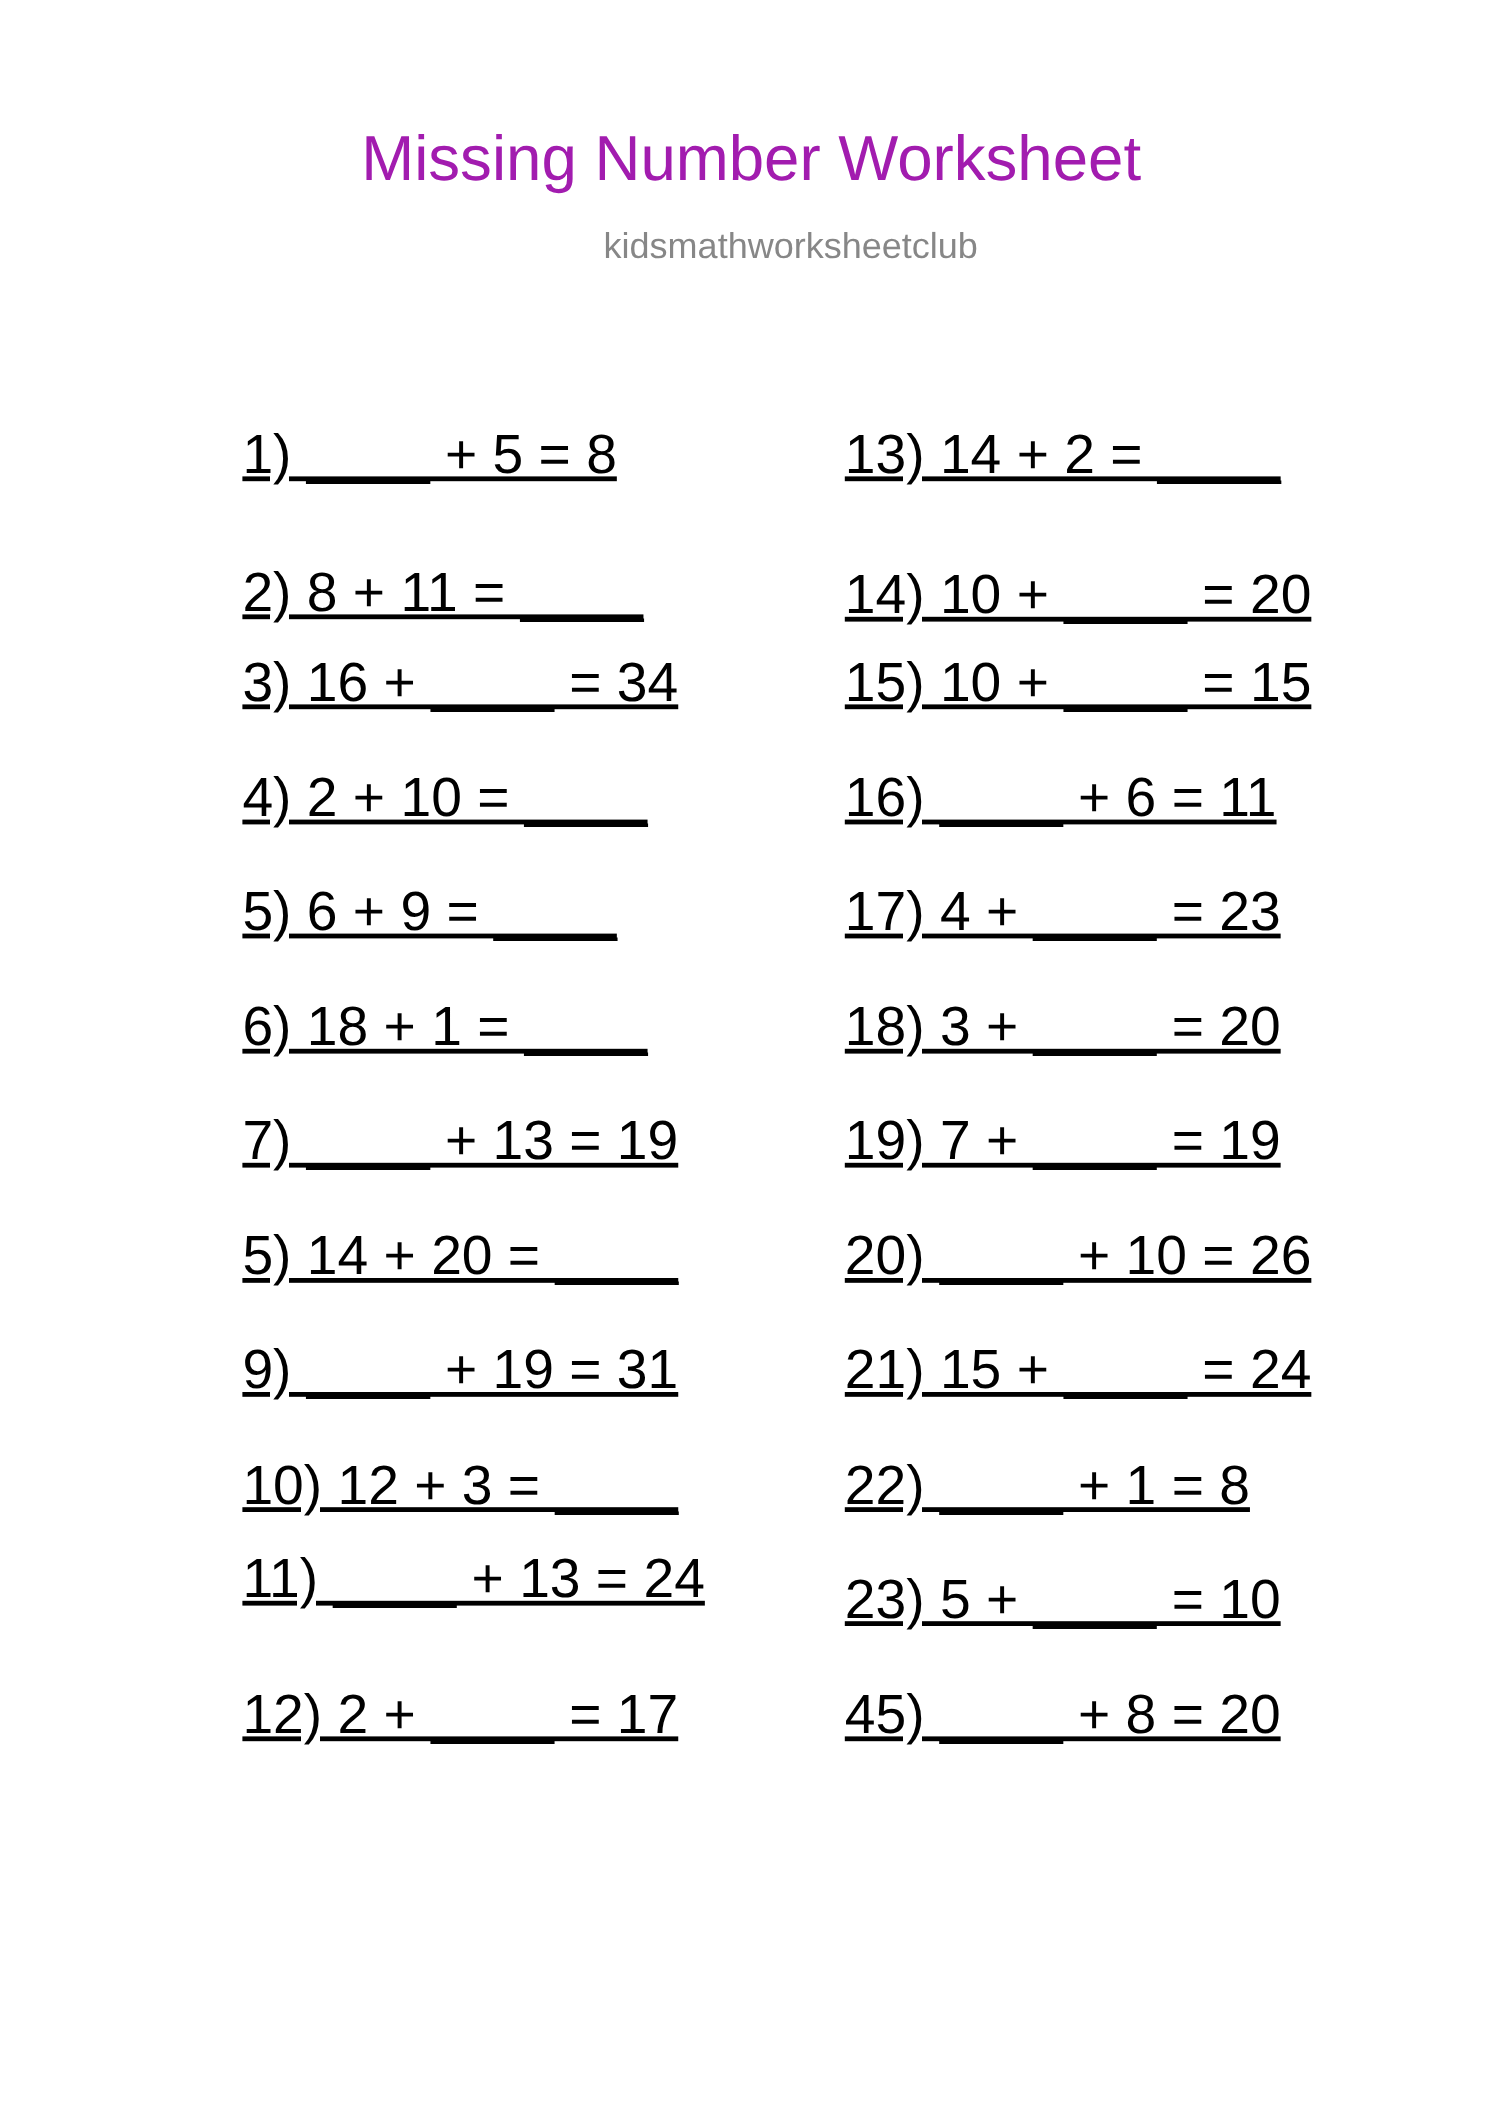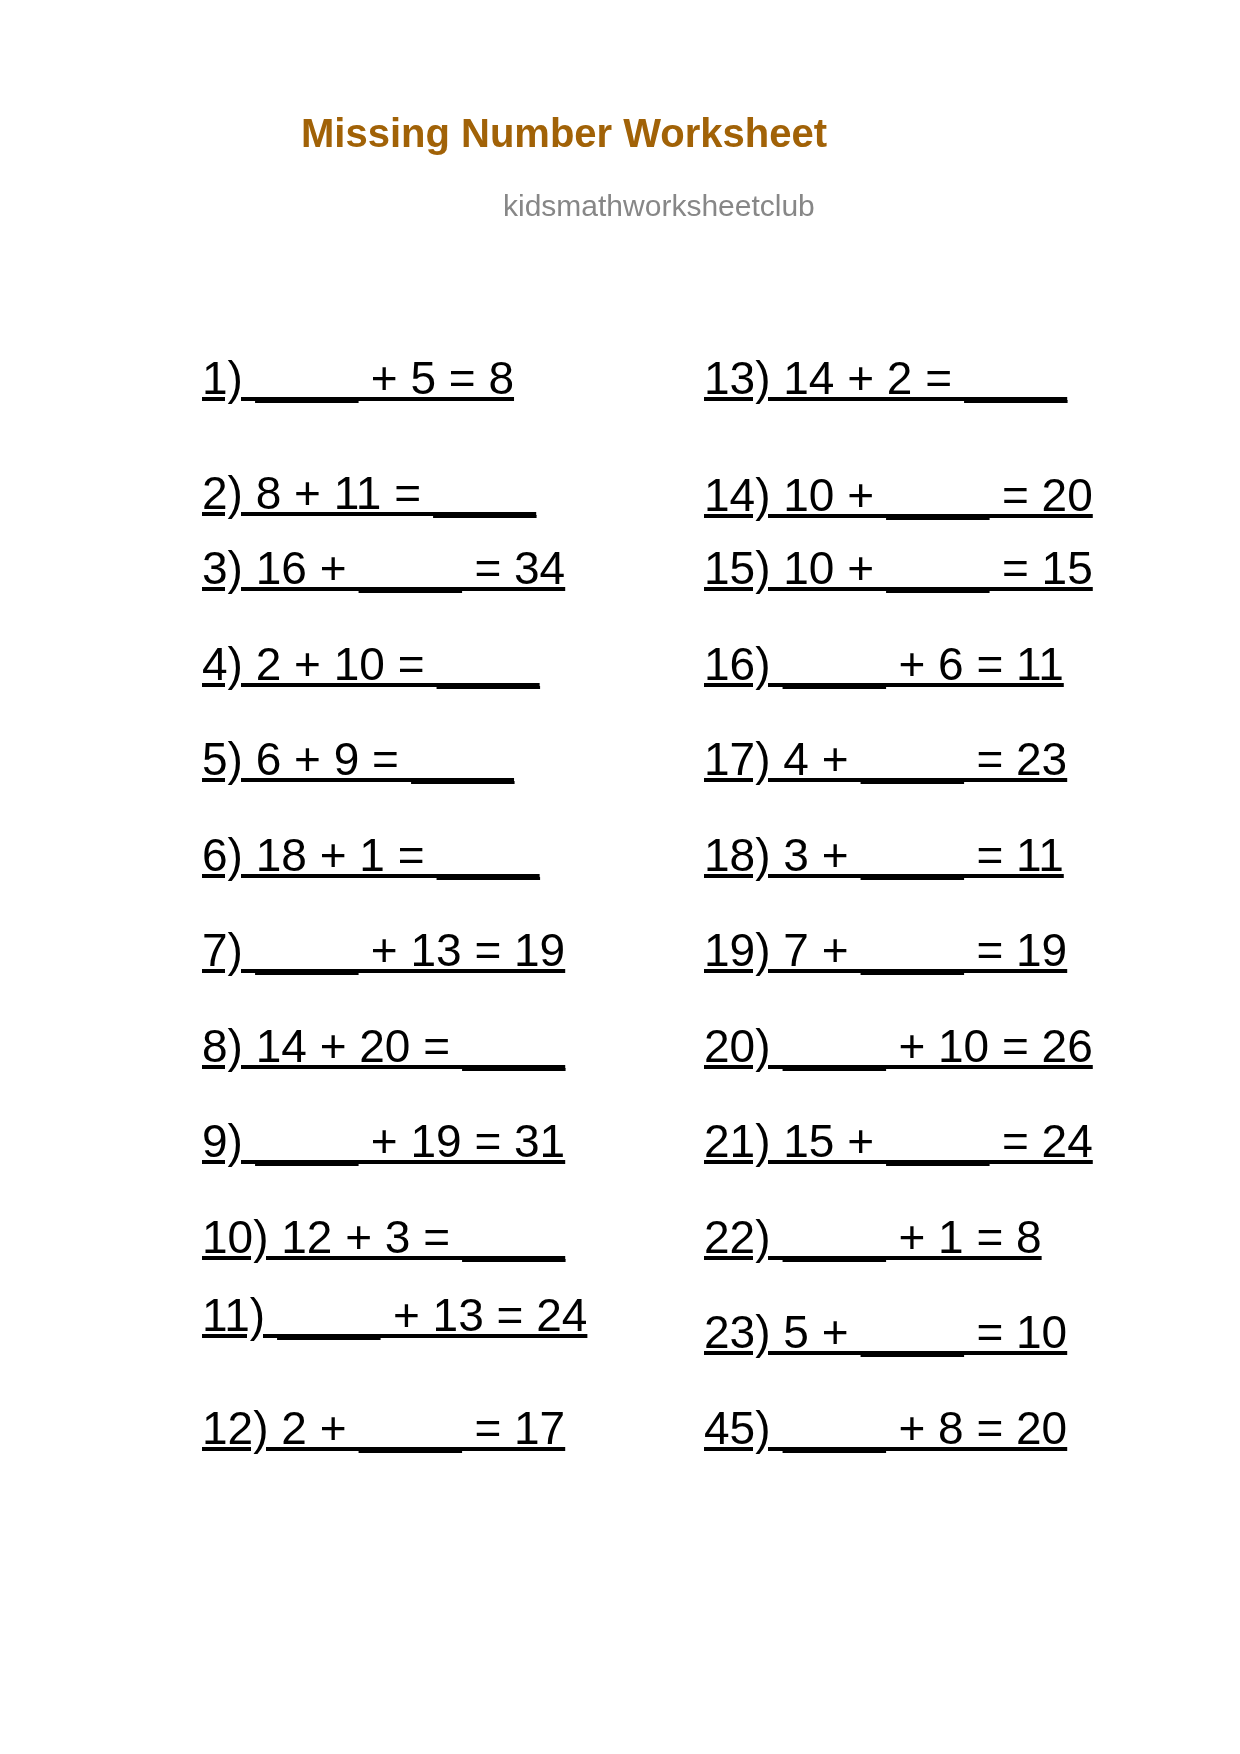--- a/index.html
+++ b/index.html
@@ -2,21 +2,21 @@
 <html><head>
   <meta charset="utf-8">
   <style>
     html, body { margin: 0; padding: 0; background: #ffffff; }
     body {
       width: 1240px; height: 1754px; position: relative; overflow: hidden;
       font-family: "Liberation Sans", sans-serif; color: #000;
     }
     .title {
       position: absolute; left: 301px; top: 98px;
-      font-size: 40px; line-height: 70px; white-space: nowrap; color: #a16207; font-weight: bold;
+      font-size: 53px; line-height: 70px; white-space: nowrap; color: #a21caf;
     }
     .subtitle {
       position: absolute; left: 503px; top: 181px;
       font-size: 30px; line-height: 50px; white-space: nowrap; color: #878787;
     }
     .col { position: absolute; top: 0; }
     .col-left { left: 202px; }
     .col-right { left: 704px; }
     .problem {
       position: absolute; left: 0; white-space: nowrap;
@@ -30,33 +30,33 @@
 <div class="subtitle">kidsmathworksheetclub</div>
 
 <div class="col col-left">
   <div class="problem" style="top:351px">1) ____ + 5 = 8</div>
   <div class="problem" style="top:466px">2) 8 + 11 = ____</div>
   <div class="problem" style="top:541px">3) 16 + ____ = 34</div>
   <div class="problem" style="top:637px">4) 2 + 10 = ____</div>
   <div class="problem" style="top:732px">5) 6 + 9 = ____</div>
   <div class="problem" style="top:828px">6) 18 + 1 = ____</div>
   <div class="problem" style="top:923px">7) ____ + 13 = 19</div>
-  <div class="problem" style="top:1019px">8) 14 + 20 = ____</div>
+  <div class="problem" style="top:1019px">5) 14 + 20 = ____</div>
   <div class="problem" style="top:1114px">9) ____ + 19 = 31</div>
   <div class="problem" style="top:1210px">10) 12 + 3 = ____</div>
   <div class="problem" style="top:1288px">11) ____ + 13 = 24</div>
   <div class="problem" style="top:1401px">12) 2 + ____ = 17</div>
 </div>
 
 <div class="col col-right">
   <div class="problem" style="top:351px">13) 14 + 2 = ____</div>
   <div class="problem" style="top:468px">14) 10 + ____ = 20</div>
   <div class="problem" style="top:541px">15) 10 + ____ = 15</div>
   <div class="problem" style="top:637px">16) ____ + 6 = 11</div>
   <div class="problem" style="top:732px">17) 4 + ____ = 23</div>
-  <div class="problem" style="top:828px">18) 3 + ____ = 11</div>
+  <div class="problem" style="top:828px">18) 3 + ____ = 20</div>
   <div class="problem" style="top:923px">19) 7 + ____ = 19</div>
   <div class="problem" style="top:1019px">20) ____ + 10 = 26</div>
   <div class="problem" style="top:1114px">21) 15 + ____ = 24</div>
   <div class="problem" style="top:1210px">22) ____ + 1 = 8</div>
   <div class="problem" style="top:1305px">23) 5 + ____ = 10</div>
   <div class="problem" style="top:1401px">45) ____ + 8 = 20</div>
 </div>
 
 </body></html>

